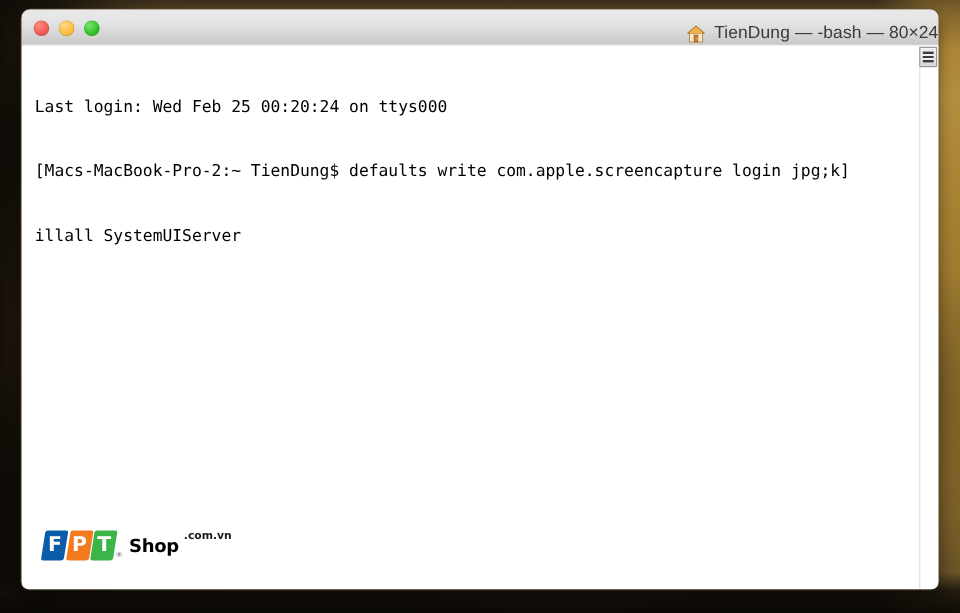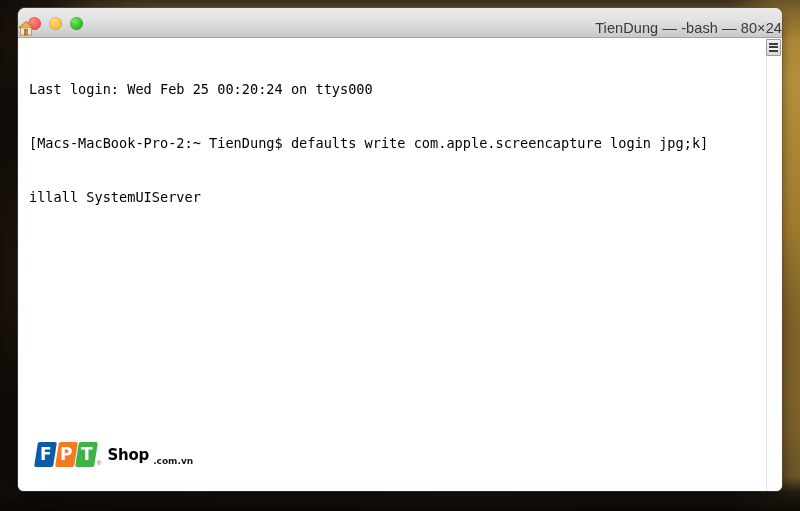--- a/index.html
+++ b/index.html
@@ -107,21 +107,21 @@
   .light.close  { background: radial-gradient(circle at 35% 30%, #ff8a80, #f05b56 60%, #d8453f 100%); box-shadow: inset 0 0 0 0.5px rgba(0,0,0,0.16); }
   .light.min    { background: radial-gradient(circle at 35% 30%, #ffd98a, #fcbb3f 60%, #e2a32a 100%); box-shadow: inset 0 0 0 0.5px rgba(0,0,0,0.16); }
   .light.zoom   { background: radial-gradient(circle at 35% 30%, #7ae46a, #2ec127 60%, #23a81f 100%); box-shadow: inset 0 0 0 0.5px rgba(0,0,0,0.16); }
 
   #title-center {
     position: absolute;
     left: 0; right: 0;
     top: 0; height: 40px;
     display: flex;
     align-items: center;
-    justify-content: space-between;
+    justify-content: flex-end;
     gap: 7px;
     pointer-events: none;
   }
   #home-icon { display: block; }
   #window-title {
     font-family: "Liberation Sans", sans-serif;
     font-size: 14.5px;
     color: #3a3a3a;
     letter-spacing: 0.1px;
     white-space: nowrap;
@@ -234,21 +234,21 @@
     color: #000000;
     letter-spacing: -0.2px;
   }
   #fpt-domain {
     font-family: "DejaVu Sans", sans-serif;
     font-weight: bold;
     font-size: 9px;
     color: #1a1a1a;
     margin-left: -2px;
     align-self: flex-end;
-    margin-bottom: 1px;
+    margin-bottom: 15px;
   }
 </style>
 </head>
 <body>
 
 <div id="desktop">
   <div id="desktop-left-shadow"></div>
   <div id="desktop-right-glow"></div>
   <div id="desktop-blob-1"></div>
   <div id="desktop-bottom-shadow"></div>

